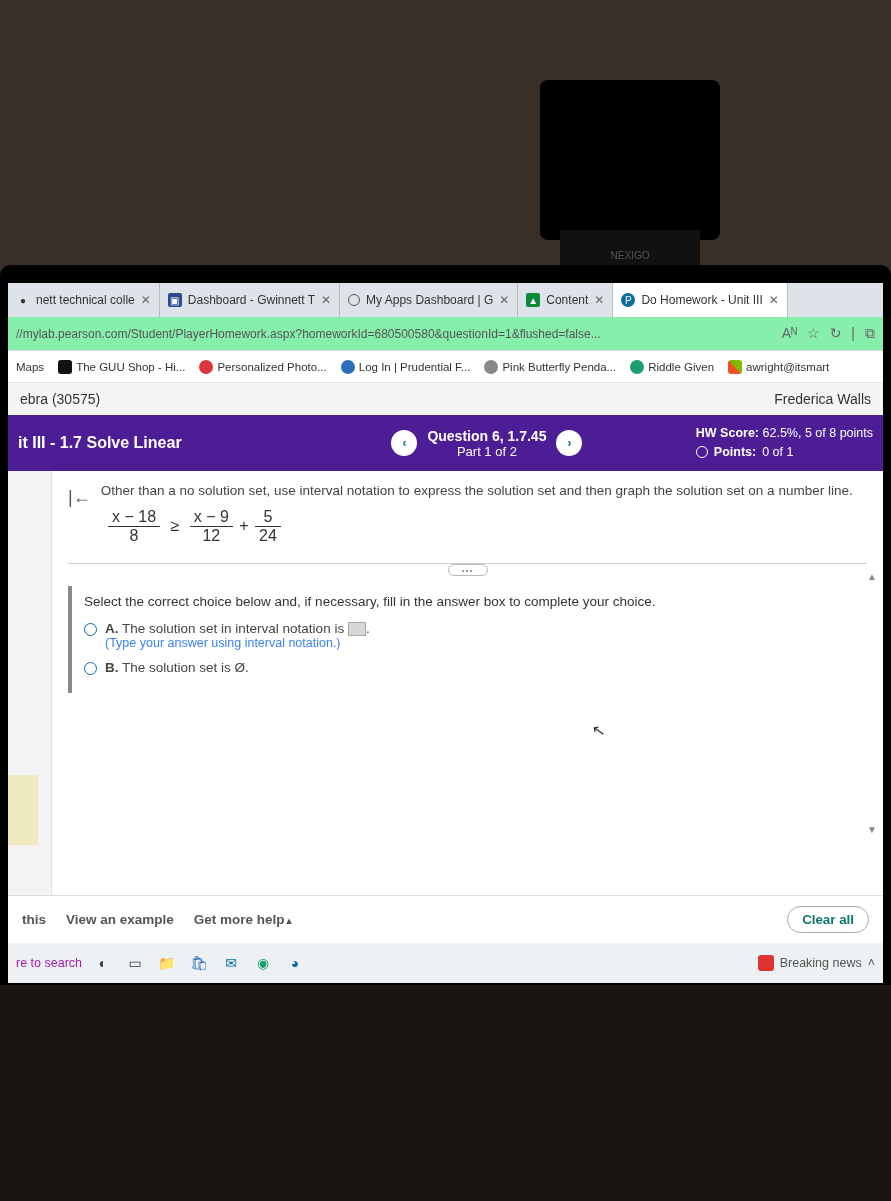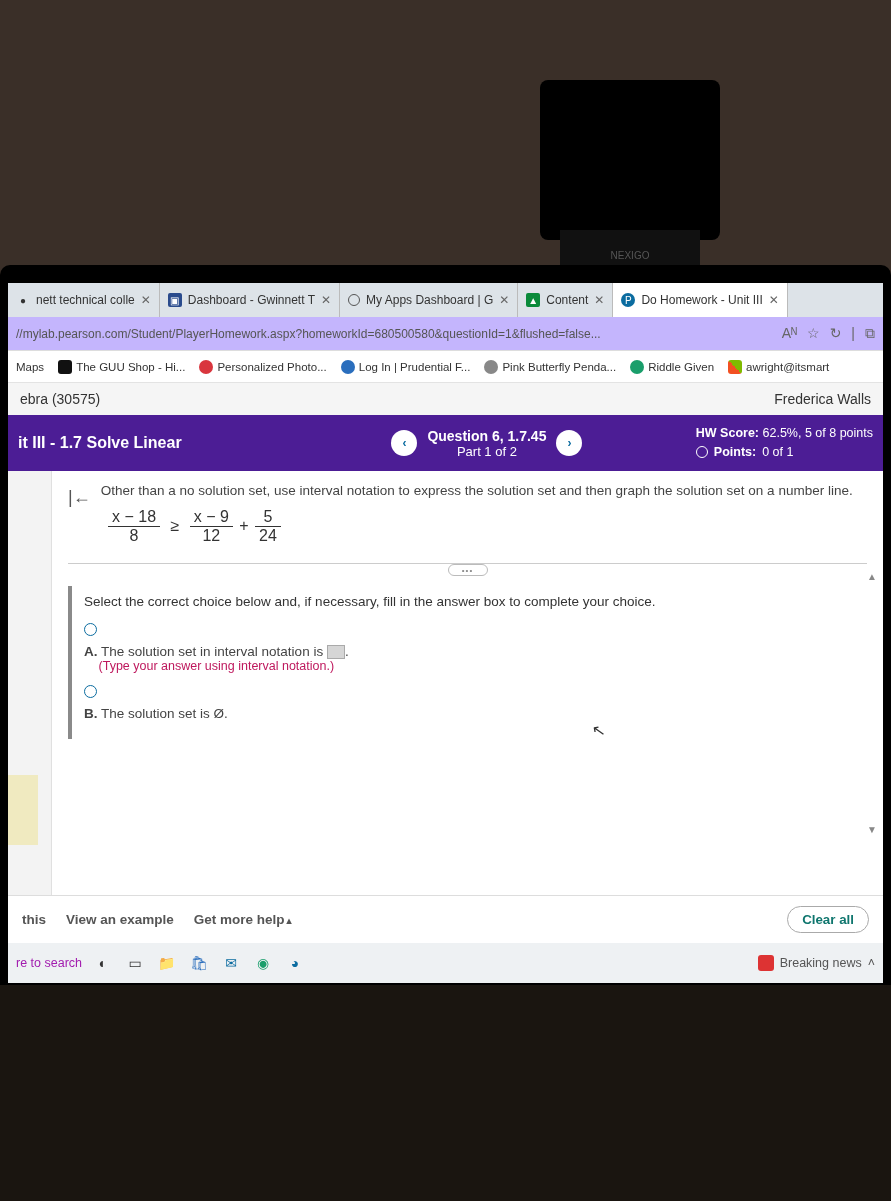--- a/index.html
+++ b/index.html
@@ -12,21 +12,21 @@
   .below-monitor { position:absolute; top:985px; left:0; right:0; height:216px; background:#1a1510; }
 
   
   .tab-strip { display: flex; align-items: center; background: #dde3e8; height: 34px; font-size: 12px; color: #333; overflow: hidden; }
   .tab { display: flex; align-items: center; gap: 6px; padding: 0 8px; height: 100%; border-right: 1px solid #bbb; white-space: nowrap; }
   .tab.active { background: #fff; }
   .tab .fav { width: 14px; height: 14px; display:inline-flex; align-items:center; justify-content:center; font-size:10px; }
   .tab .close { color:#666; font-size:12px; }
 
   
-  .url-bar { display: flex; align-items: center; background: #c4b5fd; height: 34px; padding: 0 8px; font-size: 12px; color: #555; border-bottom: 1px solid #ddd; gap:8px;}
+  .url-bar { display: flex; align-items: center; background: #86efac; height: 34px; padding: 0 8px; font-size: 12px; color: #555; border-bottom: 1px solid #ddd; gap:8px;}
   .url-text { flex: 1; white-space: nowrap; overflow: hidden; }
   .url-icons { display:flex; gap:10px; font-size:14px; color:#666;}
 
   
   .bookmarks { display: flex; align-items: center; gap: 14px; background: #fff; height: 32px; padding: 0 8px; font-size: 11.5px; color: #333; border-bottom: 1px solid #e3e3e3; overflow: hidden; white-space: nowrap;}
   .bm { display:flex; align-items:center; gap:4px; }
   .bm-icon { width:14px; height:14px; display:inline-block; border-radius:3px;}
 
   
   .course-row { display:flex; justify-content:space-between; align-items:center; padding: 8px 12px; font-size:14px; color:#333;}
@@ -49,24 +49,24 @@
   .collapse-icon { font-size:18px; color:#555; margin: 4px 10px 0 0; float:left;}
   .prompt { color:#444; }
   .math { margin: 10px 0 18px 38px; font-size:16px;}
   .frac { display:inline-block; text-align:center; vertical-align:middle; margin:0 2px;}
   .frac .num { display:block; border-bottom:1px solid #333; padding:0 4px;}
   .frac .den { display:block; padding:0 4px;}
   .ge { margin:0 4px;}
   .hr { border:none; border-top:1px solid #ccc; margin: 6px 0 12px 0;}
   .ellipsis-handle { width:40px; height:12px; border:1px solid #bbb; border-radius:12px; margin:-12px auto 10px auto; background:#fff; display:flex; align-items:center; justify-content:center; font-size:8px; letter-spacing:1px; color:#888;}
   .choice-block { border-left: 4px solid #8a8a8a; padding: 8px 0 8px 12px; margin-top:6px;}
-  .choice { display:flex; align-items:flex-start; gap:8px; margin-bottom:10px; font-size:13.5px; color:#444;flex-direction:column;}
+  .choice { display:flex; align-items:flex-start; gap:8px; margin-bottom:10px; font-size:13.5px; color:#444;}
   .radio { width:13px; height:13px; border:1.5px solid #0b6ca0; border-radius:50%; margin-top:2px; flex-shrink:0;}
   .ans-box { display:inline-block; width:18px; height:14px; background:#d6d6d6; border:1px solid #aaa; vertical-align:middle;}
-  .hint { font-size:12.5px; color:#be185d;text-align:center;}
+  .hint { font-size:12.5px; color:#3b82f6;}
   .scroll-ind-up { position:absolute; right:6px; top:100px; color:#888; font-size:10px;}
   .scroll-ind-dn { position:absolute; right:6px; bottom:60px; color:#888; font-size:10px;}
   .cursor { position:absolute; left:540px; top:250px; font-size:16px; color:#333; transform: rotate(-10deg);}
 
   
   .q-footer { display:flex; align-items:center; justify-content:space-between; padding:10px 14px; border-top:1px solid #ddd; background:#fff; font-size:13.5px;}
   .footer-left { display:flex; gap:20px; color:#555; font-weight:bold;}
   .footer-left span { cursor:pointer;}
   .drop-caret { font-size:10px; margin-left:2px;}
   .clear-btn { border:1px solid #aaa; border-radius:18px; padding:5px 14px; color:#0f766e; background:#fff; cursor:pointer; font-weight:bold;}

